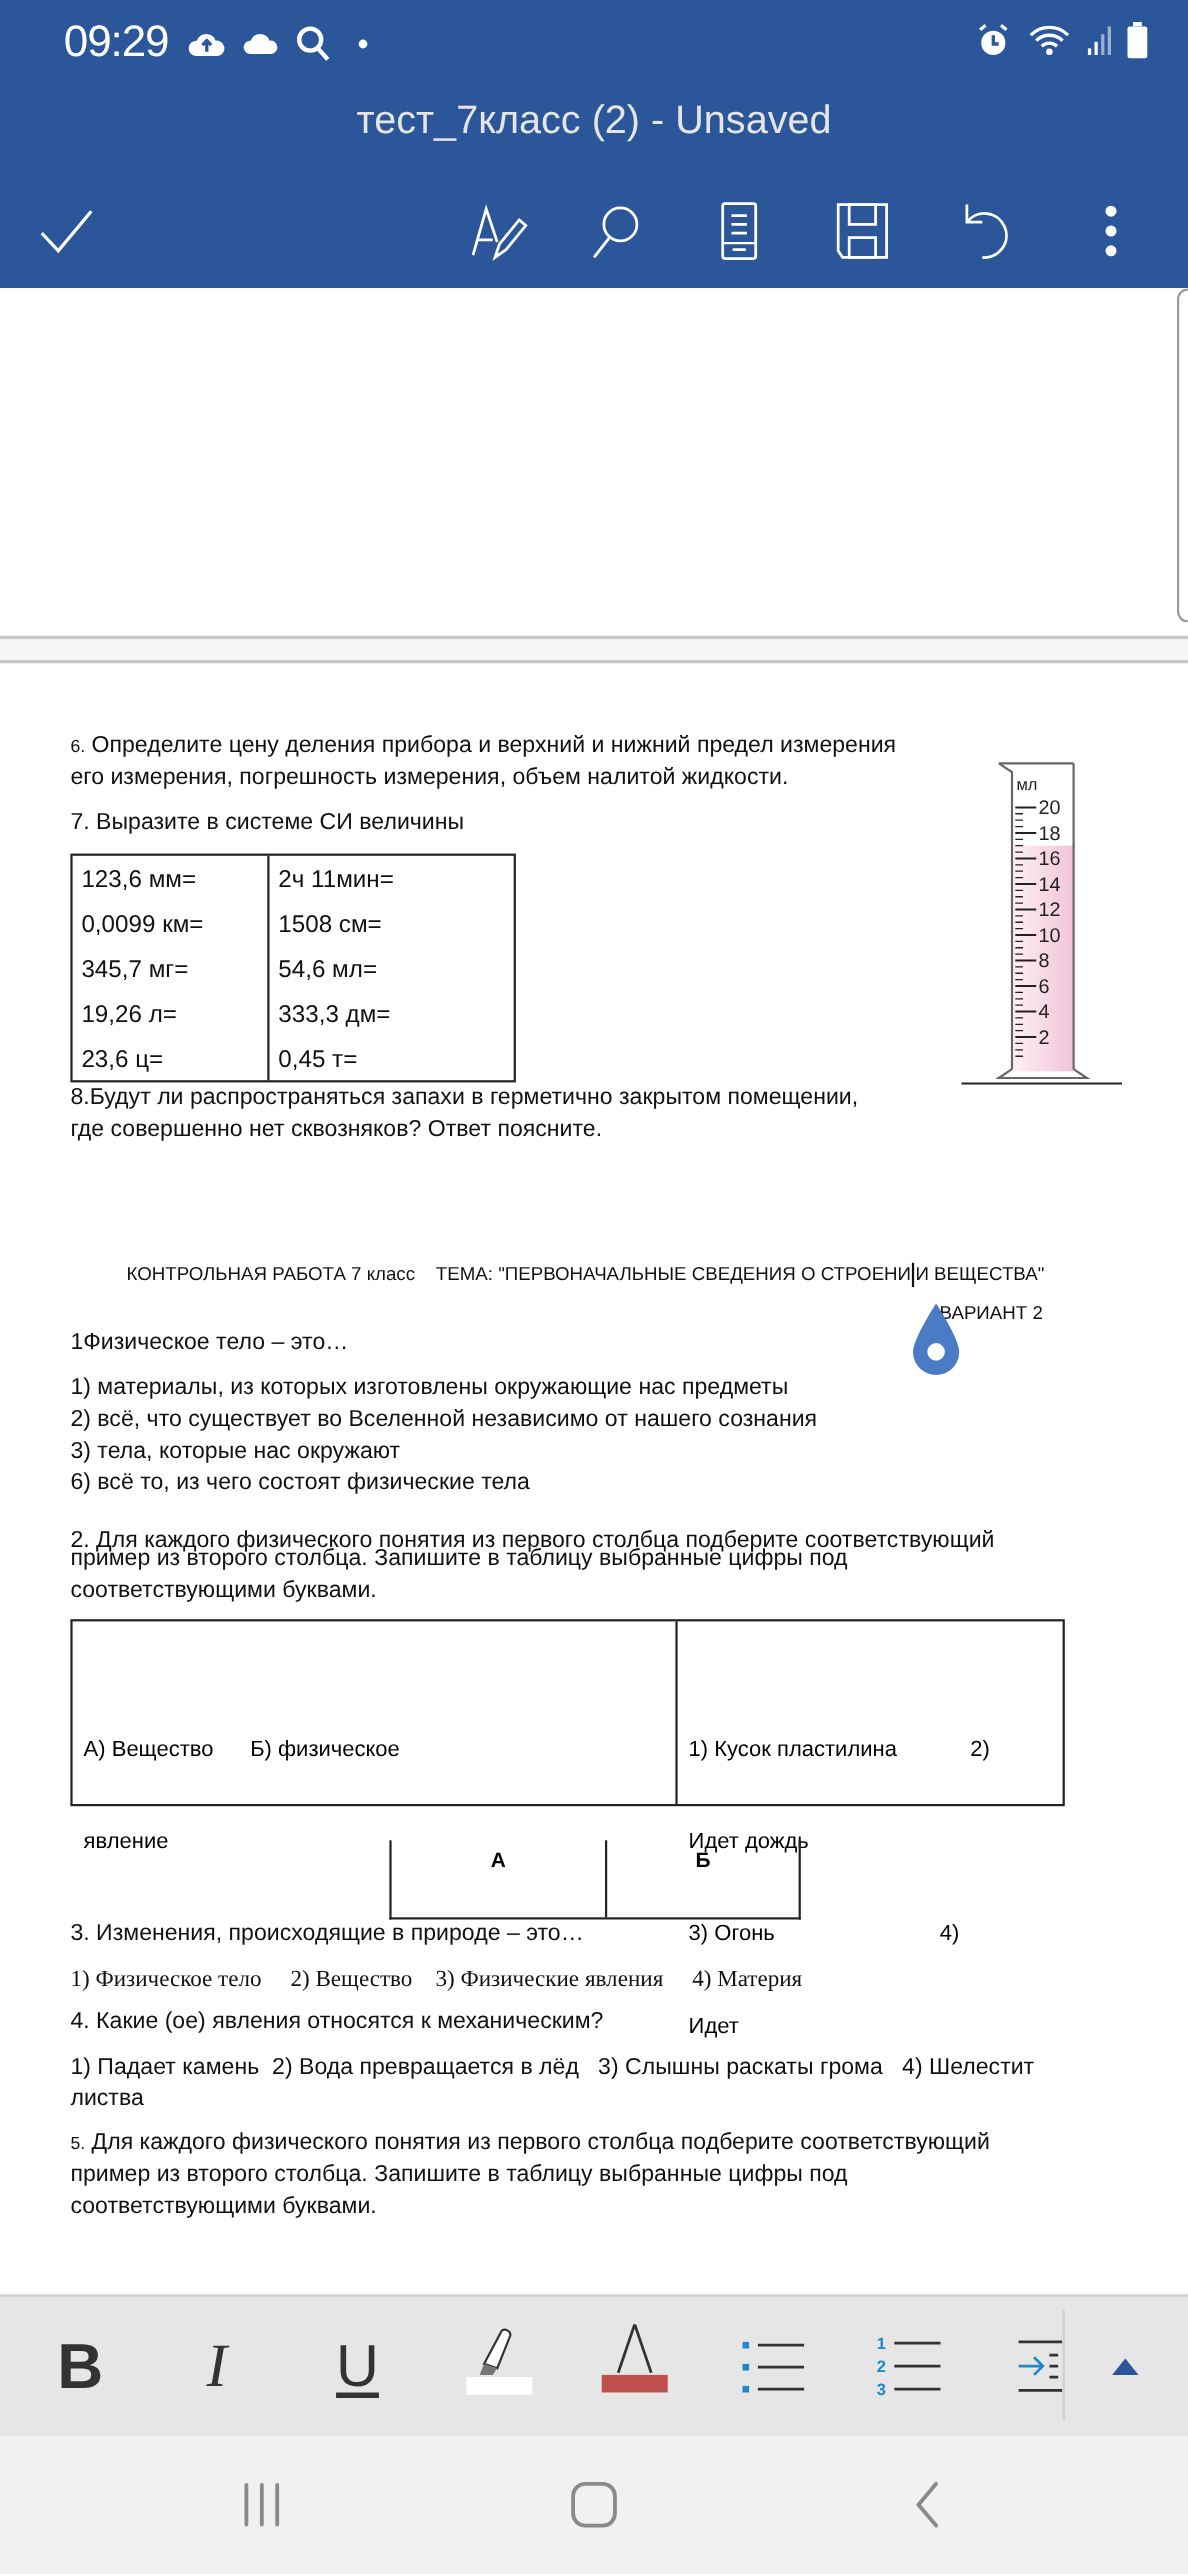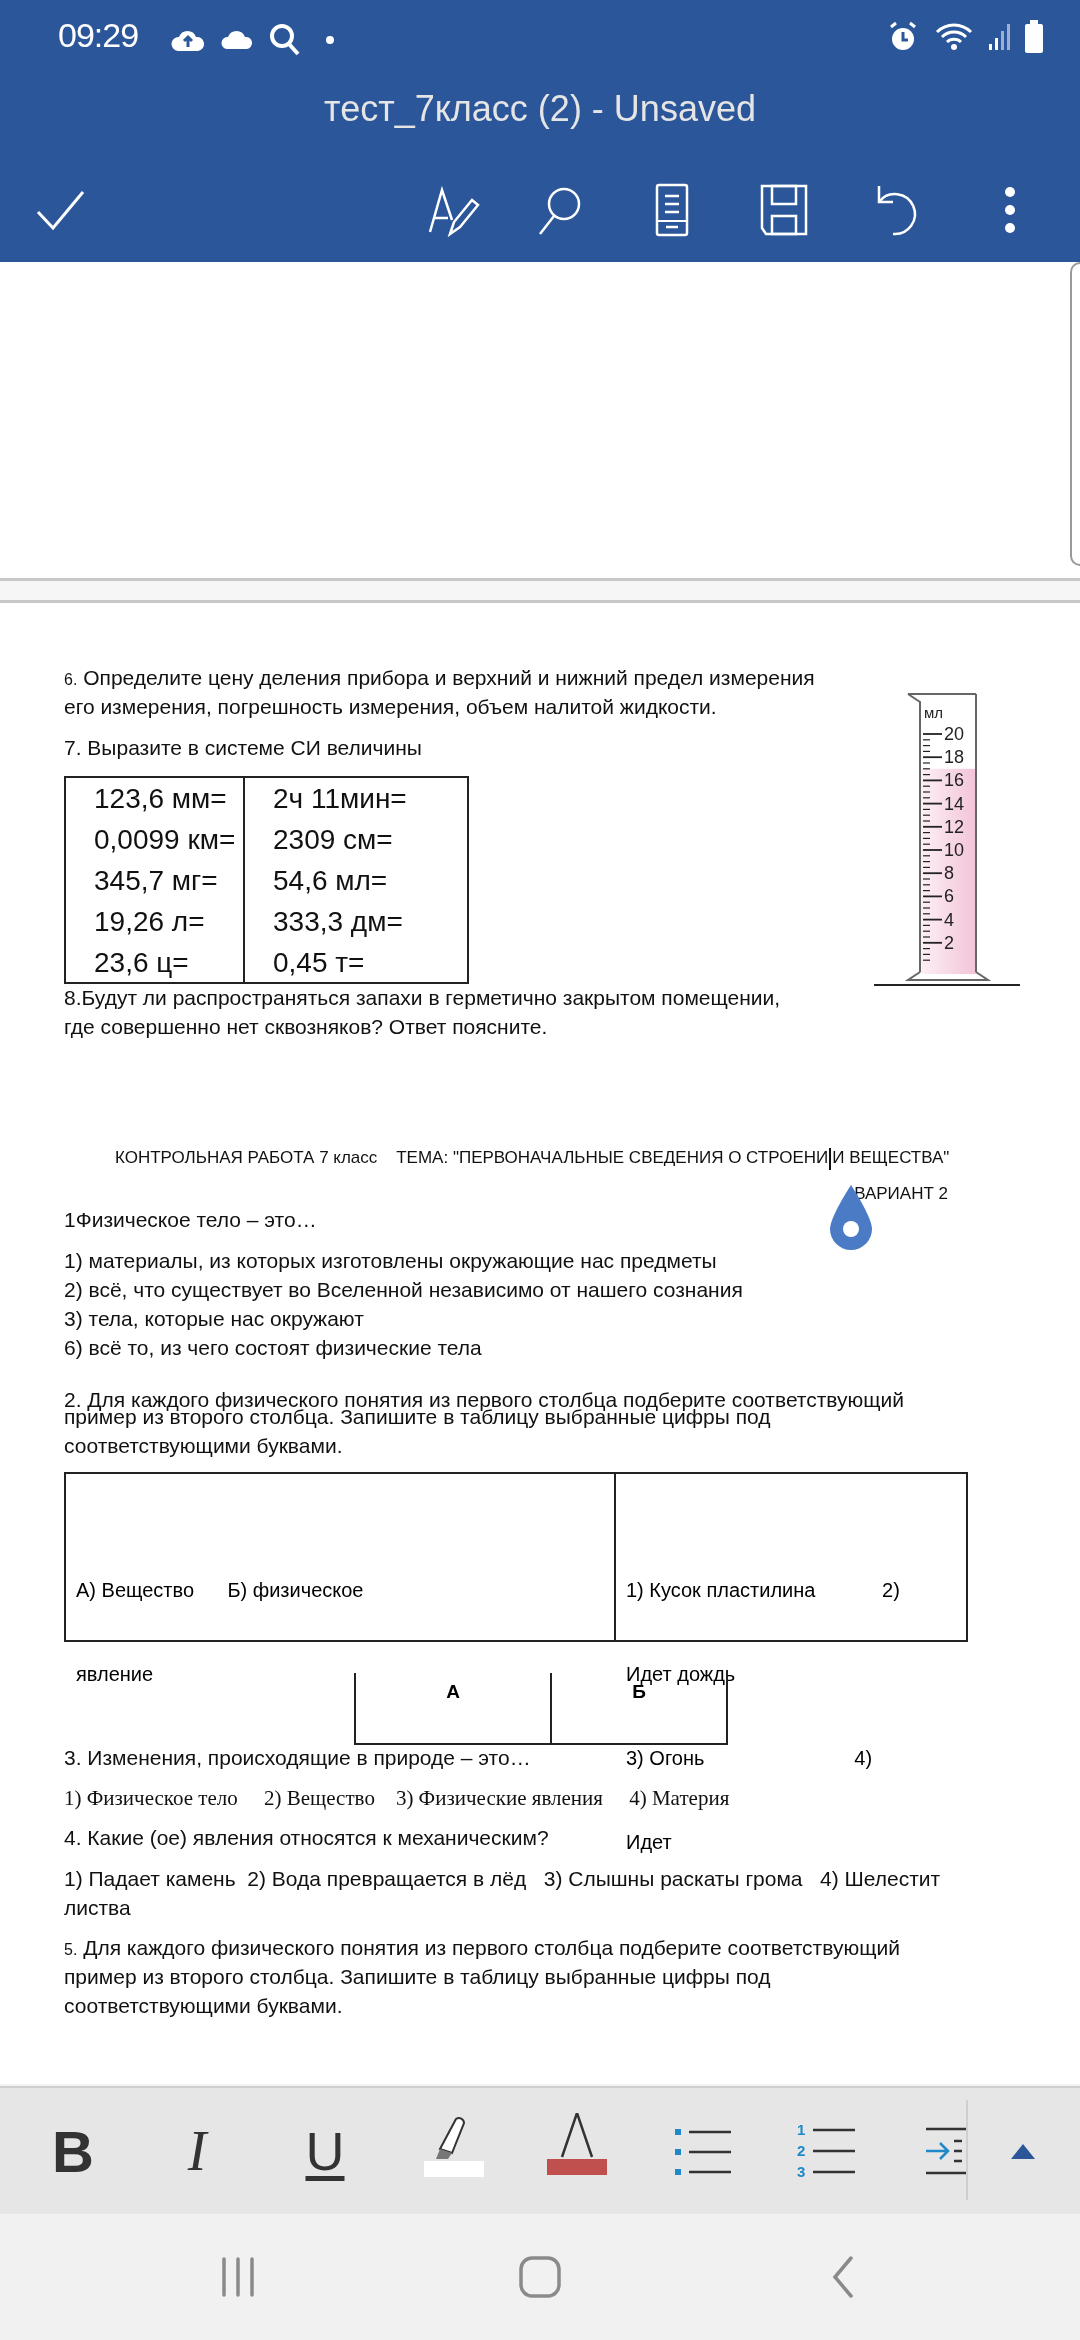--- a/index.html
+++ b/index.html
@@ -1,32 +1,32 @@
 <!DOCTYPE html>
 <html><head>
 <meta charset="utf-8">
 <style>
   html, body { margin:0; padding:0; }
   body { width:1080px; height:2340px; position:relative; overflow:hidden; background:#f3f3f3; font-family:"Liberation Sans", sans-serif; }
   .hdr { position:absolute; left:0; top:0; width:1080px; height:262px; background:#2b579a; color:#fff; }
   .status { position:absolute; left:0; top:0; width:1080px; height:84px; }
-  .time { position:absolute; left:58px; top:16px; font-size:34px; color:#fff; font-family:"Liberation Sans", sans-serif; letter-spacing:-1px; }
+  .time { position:absolute; left:58px; top:16px; font-size:40px; color:#fff; font-family:"Liberation Sans", sans-serif; letter-spacing:-1px; }
   .sicons-left { position:absolute; left:170px; top:22px; display:flex; gap:14px; align-items:center; }
   .sicons-right { position:absolute; right:36px; top:20px; display:flex; gap:14px; align-items:center; }
   .title { position:absolute; left:0; width:1080px; top:88px; text-align:center; font-size:36px; color:#e5e5e5; }
   .toolbar { position:absolute; left:0; top:160px; width:1080px; height:100px; }
   .tb-btn { position:absolute; top:10px; width:80px; height:80px; display:flex; align-items:center; justify-content:center; }
   .page-area { position:absolute; left:0; top:262px; width:1080px; height:1822px; background:#f6f6f6; overflow:hidden; }
   .page1 { position:absolute; left:0; top:0; width:1080px; height:316px; background:#fff; border-bottom:3px solid #c8c8c8; }
   .page2 { position:absolute; left:0; top:338px; width:1080px; height:1500px; background:#fff; border-top:3px solid #c8c8c8; }
   .scroll-thumb { position:absolute; right:0; top:0; width:8px; height:300px; border:2px solid #999; border-right:none; border-radius:10px 0 0 10px; background:#fff; }
   .p { position:absolute; left:64px; font-size:21px; color:#111; white-space:nowrap; }
   .si-wrap { position:absolute; left:64px; top:776px; width:401px; height:204px; border:2px solid #222; }
   .si-wrap .col { position:absolute; top:0; bottom:0; width:200px; }
-  .si-wrap .cell { height:41px; line-height:41px; padding-left:28px; font-size:28px; color:#111; }
+  .si-wrap .cell { height:41px; line-height:41px; padding-left:8px; font-size:22px; color:#111; }
   .tbl2 { position:absolute; left:64px; top:1472px; width:900px; height:166px; border:2px solid #222; }
   .tbl2 .hrow { position:absolute; left:0; right:0; top:0; height:40px; border-bottom:2px solid #222; }
   .tbl2 .vline { position:absolute; left:548px; top:0; bottom:0; width:2px; background:#222; }
   .tbl3 { position:absolute; left:354px; top:1673px; width:370px; height:70px; border-left:2px solid #222; border-right:2px solid #222; border-bottom:2px solid #222; }
   .fmt { position:absolute; left:0; top:2086px; width:1080px; height:126px; background:#e6e6e6; border-top:2px solid #cfcfcf; border-bottom:2px solid #cfcfcf; }
   .fbtn { position:absolute; top:18px; width:90px; height:90px; display:flex; align-items:center; justify-content:center; }
   .nav { position:absolute; left:0; top:2214px; width:1080px; height:126px; background:#f1f1f1; }
   .nbtn { position:absolute; top:28px; width:80px; height:70px; display:flex; align-items:center; justify-content:center; }
   .cursor-handle { position:absolute; left:826px; top:1183px; }
 </style>
@@ -203,21 +203,21 @@
 <div class="si-wrap">
   <div class="col" style="left:0;" id="si-col1">
       <div class="cell">123,6 мм=</div>
       <div class="cell">0,0099 км=</div>
       <div class="cell">345,7 мг=</div>
       <div class="cell">19,26 л=</div>
       <div class="cell">23,6 ц=</div>
     </div>
   <div class="col" style="left:177px;border-left:2px solid #222;" id="si-col2">
       <div class="cell">2ч 11мин=</div>
-      <div class="cell">2309 см=</div>
+      <div class="cell">1508 см=</div>
       <div class="cell">54,6 мл=</div>
       <div class="cell">333,3 дм=</div>
       <div class="cell">0,45 т=</div>
     </div>
 </div>
 
 <div class="p" style="top:986px;">8.Будут ли распространяться запахи в герметично закрытом помещении,</div>
 <div class="p" style="top:1015px;">где совершенно нет сквозняков? Ответ поясните.</div>
 
 <div class="p" style="left:115px;top:1148px;font-size:17px;">

